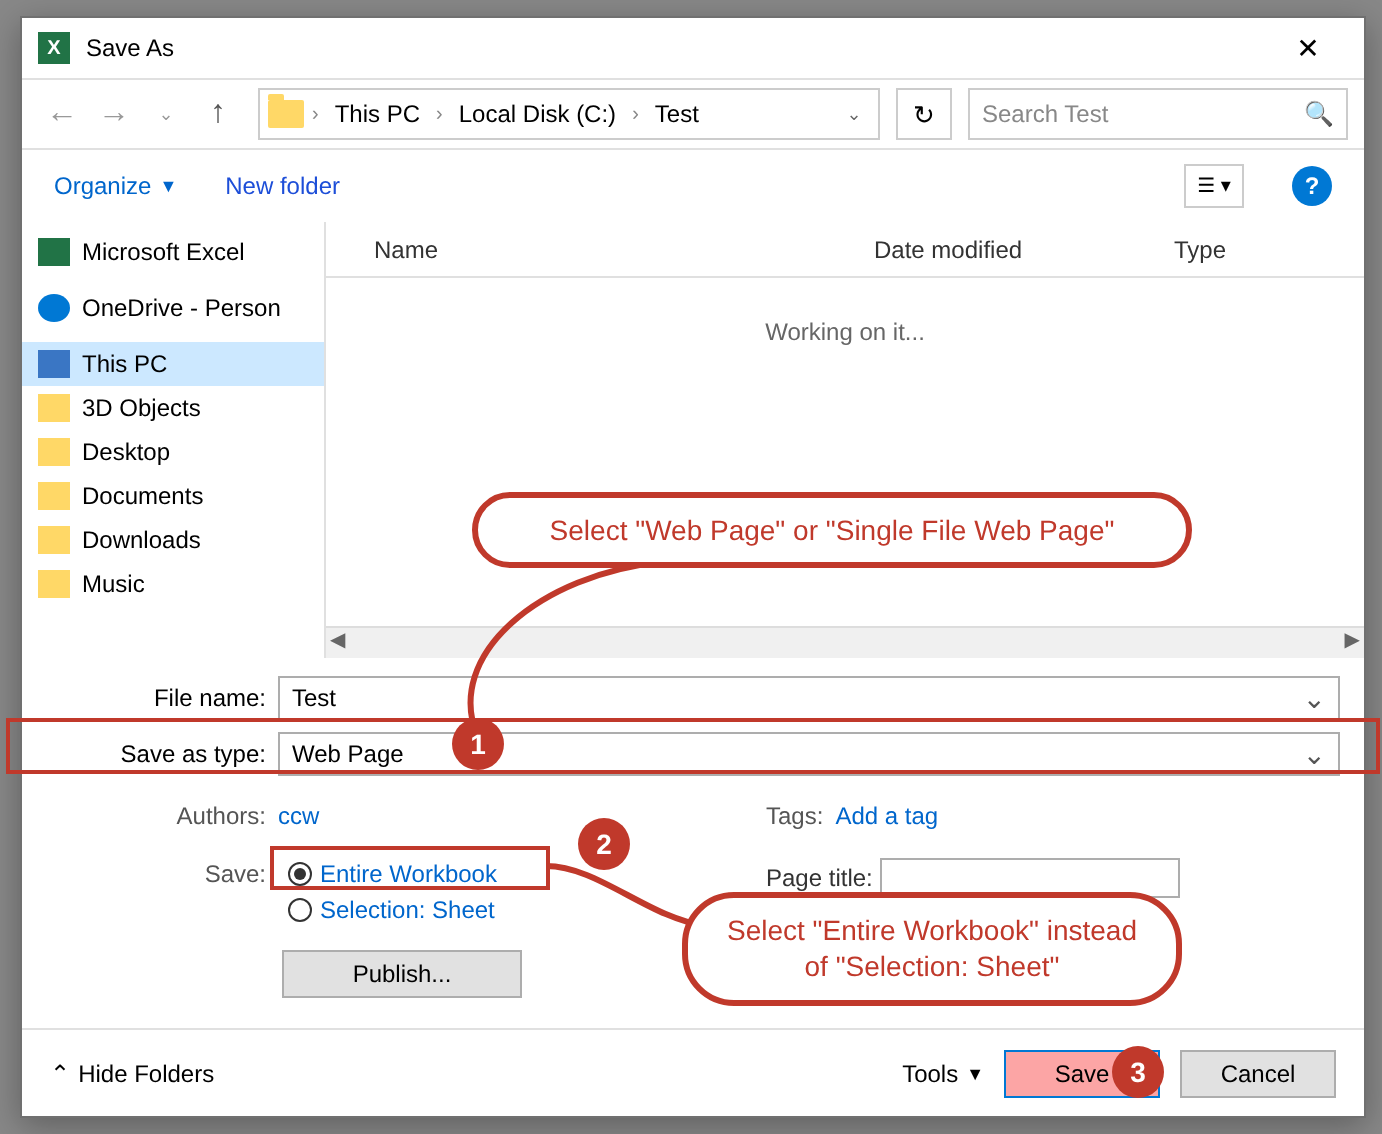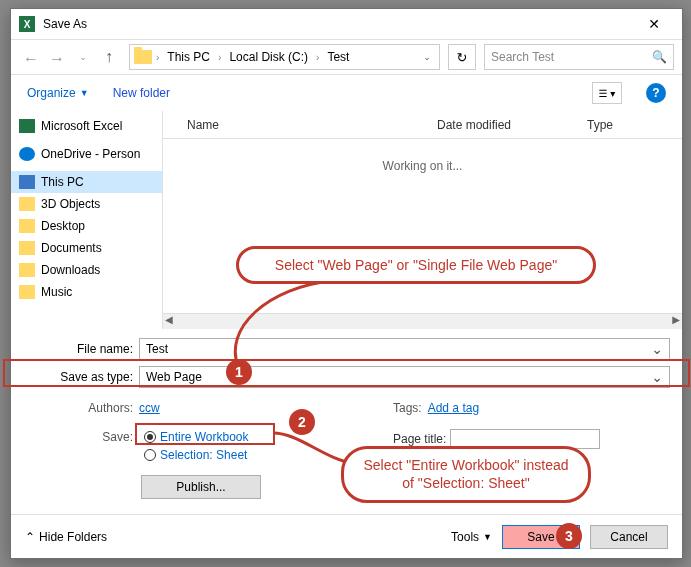--- a/index.html
+++ b/index.html
@@ -45,21 +45,21 @@
   .hscroll { position:absolute; bottom:0; left:0; right:0; height:16px; background:#f0f0f0; border-top:1px solid #ddd;}
   .hscroll::before {content:"◀"; position:absolute; left:2px; top:0; font-size:10px; color:#666;}
   .hscroll::after {content:"▶"; position:absolute; right:2px; top:0; font-size:10px; color:#666;}
   .form-area { padding: 6px 12px 0 12px; font-size: 12px; }
   .form-row { display: flex; align-items: center; height: 28px; gap: 6px; }
   .form-label { width: 110px; text-align: right; }
   .form-field { flex: 1; height: 22px; border: 1px solid #adadad; padding: 0 6px; display: flex; align-items: center; background:#fff; }
   .form-field.drop::after { content:"⌄"; margin-left:auto; color:#555; font-size:14px;}
   .meta-row { display: flex; align-items: center; height: 26px; gap: 6px; padding-left: 0; }
   .meta-label { width: 110px; text-align: right; color: #555; }
-  .meta-val { color: #0066cc; cursor: pointer; text-decoration: underline; }
+  .meta-val { color: #0066cc; cursor: pointer; }
   .save-opts { display:flex; align-items:flex-start; gap:6px; margin-top:6px;}
   .save-opts-inner { display:inline-flex; flex-direction:column; gap:4px; padding:3px 5px;}
   .radio-row { display:flex; align-items:center; gap:4px; font-size:12px; cursor:pointer;}
   .radio { width:12px; height:12px; border:1px solid #333; border-radius:50%; display:inline-flex; align-items:center; justify-content:center;}
   .radio.sel::after{content:""; width:6px; height:6px; background:#333; border-radius:50%;}
   .radio-label { color:#0066cc; }
   .publish-btn { width:120px; height:24px; border:1px solid #adadad; background:#e1e1e1; font-size:12px; cursor:pointer; display:flex; align-items:center; justify-content:center;}
   .tag-col { display:flex; flex-direction:column; gap:8px; margin-left:40px;}
   .pt-row { display:flex; align-items:center; gap:4px;}
   .pt-field { width:150px; height:20px; border:1px solid #adadad; background:#fff;}
@@ -175,21 +175,21 @@
       <div class="form-field drop">
           <span>Test</span>
         </div>
     </div>
     <div class="form-row">
       <div class="form-label">Save as type:</div>
       <div class="form-field drop">
           <span>Web Page</span>
         </div>
     </div>
-    <div style="display:flex; margin-top:4px;gap:10px;">
+    <div style="display:flex; margin-top:4px;">
       <div style="width:320px;">
         <div class="meta-row">
           <div class="meta-label">Authors:</div>
           <div class="meta-val">ccw</div>
         </div>
         <div class="save-opts">
           <div class="meta-label" style="padding-top:3px">Save:</div>
           <div class="save-opts-inner" style="position:relative;">
             <div class="rect-highlight" style="left:-4px; top:-4px; width:140px; height:22px;"></div>
             <div class="radio-row">

